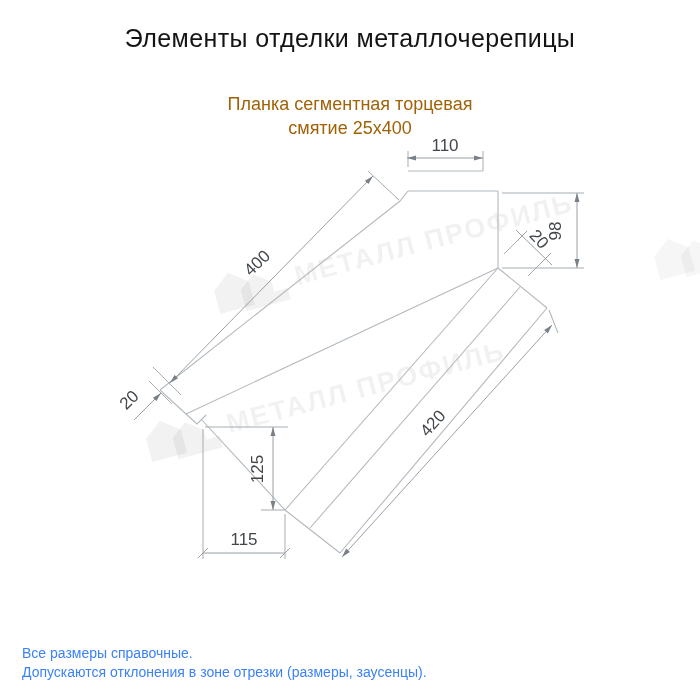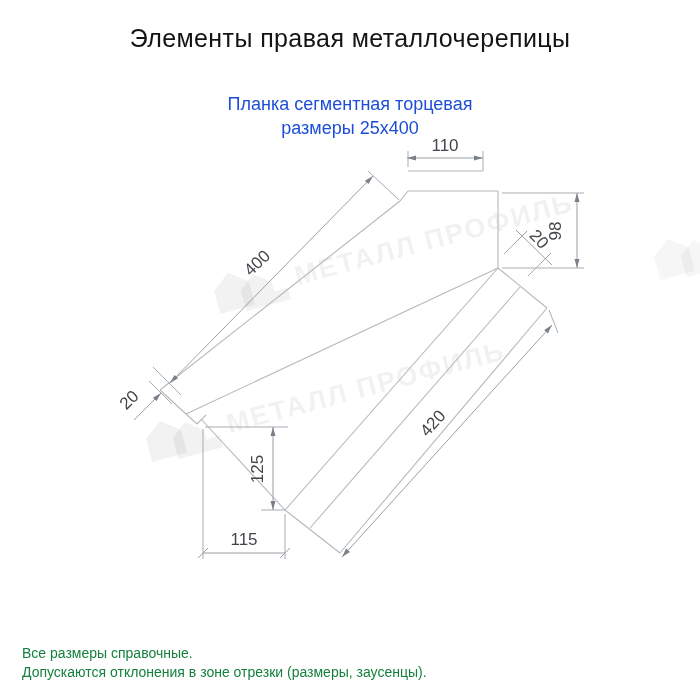--- a/index.html
+++ b/index.html
@@ -6,46 +6,46 @@
   #screen{
     position:relative;width:700px;height:700px;background:#ffffff;overflow:hidden;
     font-family:"Liberation Sans","DejaVu Sans",sans-serif;
   }
   .page-title{
     position:absolute;top:24px;left:0;width:700px;text-align:center;
     font-size:25px;color:#141414;letter-spacing:.4px;
   }
   .product-name{
     position:absolute;top:92px;left:0;width:700px;text-align:center;
-    font-size:18px;color:#1d4ed8;line-height:24px;
+    font-size:18px;color:#a16207;line-height:24px;
   }
   .footer{
-    position:absolute;left:22px;top:644px;font-size:14px;color:#15803d;line-height:19px;
+    position:absolute;left:22px;top:644px;font-size:14px;color:#3b82f6;line-height:19px;
   }
   svg{position:absolute;top:0;left:0;}
   .shape{stroke:#b4b9be;stroke-width:1.1;fill:none;}
   .dim{stroke:#9aa0a6;stroke-width:1;fill:none;}
   .ext{stroke:#a7adb3;stroke-width:1;fill:none;}
   .arr{fill:#7a8087;stroke:none;}
   .dimtxt{fill:#43474b;font-size:17px;font-family:"Liberation Sans","DejaVu Sans",sans-serif;}
   .wm-txt{fill:rgba(0,0,0,0.055);font-size:27px;font-weight:bold;letter-spacing:2px;
           font-family:"Liberation Sans","DejaVu Sans",sans-serif;}
   .wm-logo{fill:rgba(0,0,0,0.05);stroke:none;}
   .wm-logo-faint{fill:rgba(0,0,0,0.035);stroke:none;}
 </style>
 </head>
 <body>
 
 <div id="screen">
 
-  <div class="page-title">Элементы правая металлочерепицы</div>
+  <div class="page-title">Элементы отделки металлочерепицы</div>
 
   <div class="product-name">
     <div>Планка сегментная торцевая</div>
-    <div>размеры 25х400</div>
+    <div>смятие 25х400</div>
   </div>
 
   <svg width="700" height="700" viewBox="0 0 700 700">
 
     <g transform="translate(208,276) rotate(-15)">
       <path class="wm-logo" d="M2,40 L2,16 L20,2 L38,16 L38,40 Z"></path>
       <path class="wm-logo" d="M28,44 L28,22 L44,10 L60,22 L60,32 L74,32 L74,44 Z"></path>
       <text class="wm-txt" x="84" y="32">МЕТАЛЛ ПРОФИЛЬ</text>
     </g>
     <g transform="translate(140,424) rotate(-15)">

